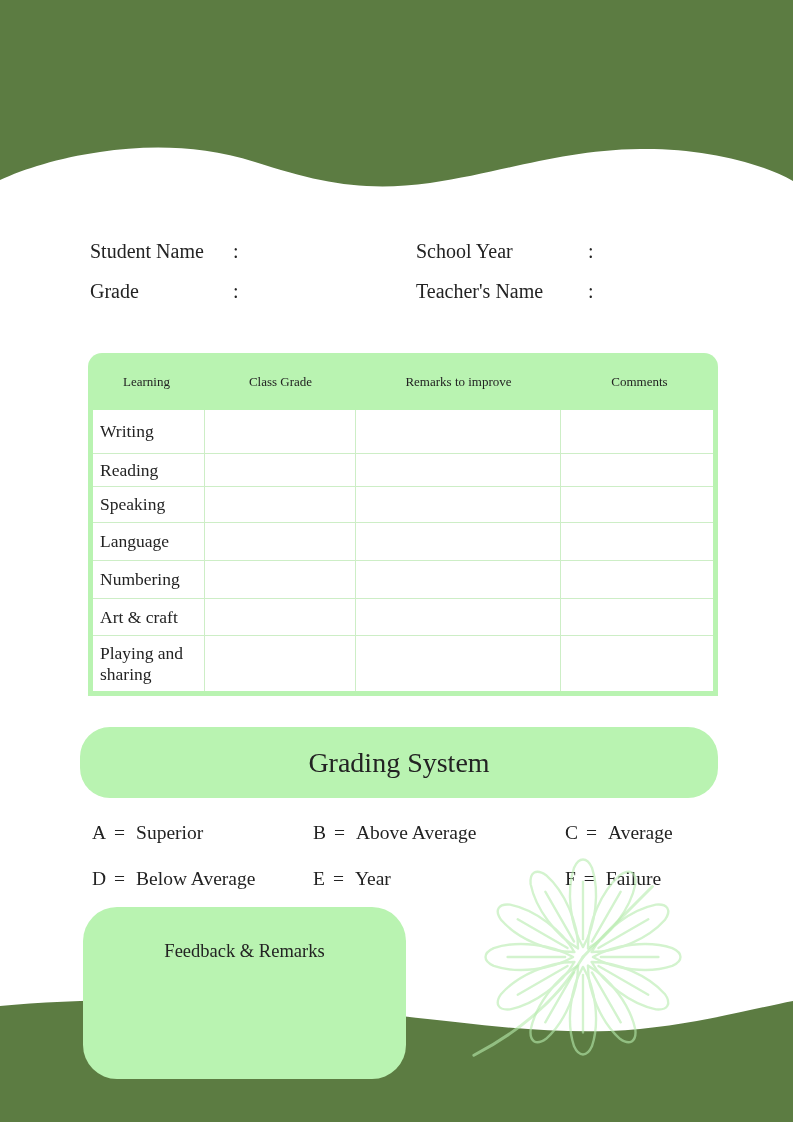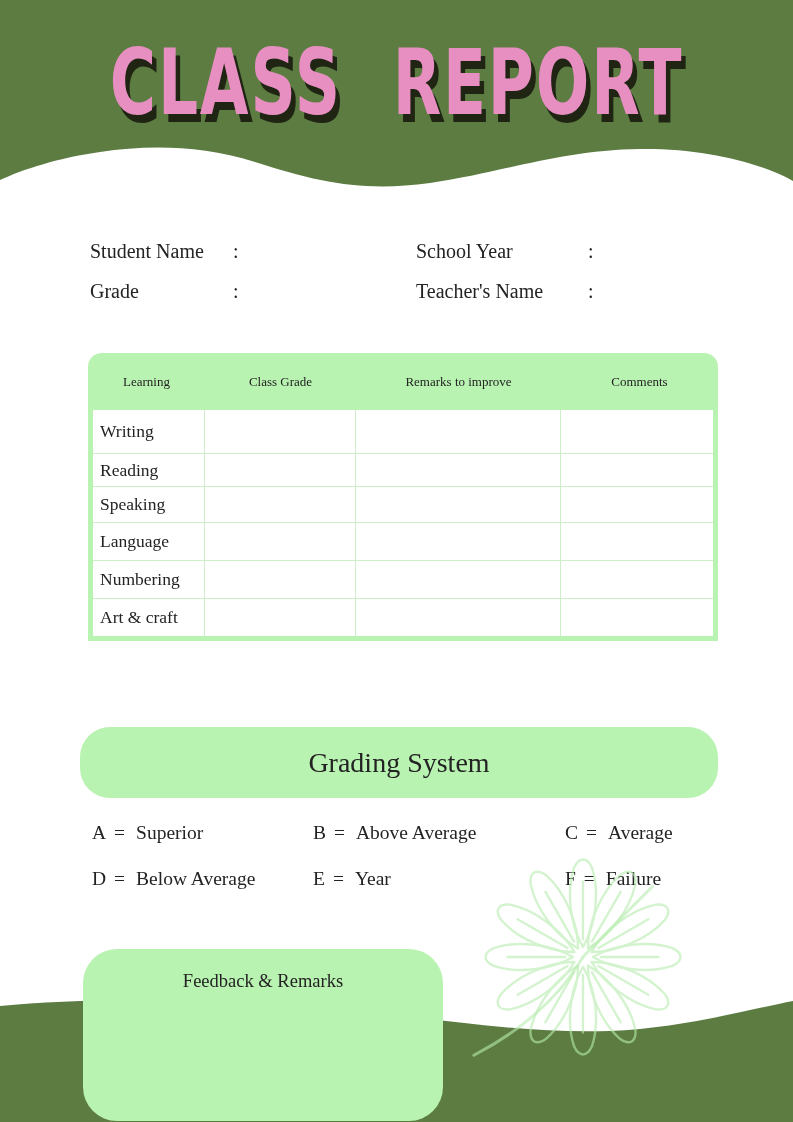--- a/index.html
+++ b/index.html
@@ -92,46 +92,43 @@
   .grading-grid{
     position:absolute;left:92px;top:820px;width:622px;
     display:grid;grid-template-columns:221px 252px 1fr;
     grid-auto-rows:26px;row-gap:20px;
     font-size:19.5px;
   }
   .gentry{display:flex;align-items:center;white-space:nowrap;}
   .geq{margin:0 11px 0 8px;}
 
   .feedback-box{
-    position:absolute;left:83px;top:949px;width:360px;height:172px;
+    position:absolute;left:83px;top:907px;width:323px;height:172px;
     background:var(--light-green);border-radius:34px;
-    text-align:center;padding-top:22px;
+    text-align:center;padding-top:34px;
     font-size:18.5px;
   }
   .feedback-content{height:110px;}
 
   .leaf{position:absolute;left:456px;top:850px;width:254px;height:214px;pointer-events:none;}
 </style>
 </head>
 <body>
 
 <div class="page">
 
   <svg class="wave top" viewBox="0 0 793 200" preserveAspectRatio="none">
     <path fill="#5c7c42" d="M0,0 H793 V181
       C 760,162 700,148 640,149
       C 560,150 505,172 430,183
       C 365,192 320,183 255,162
       C 200,145 148,145 100,152
       C 58,158 24,169 0,180 Z"></path>
   </svg>
 
-  <div class="title-band">
-    <div class="page-title">CLASS REPORT</div>
-  </div>
 
   <div class="fields">
     <div class="field col-left">
       <span class="flabel">Student Name</span>
       <span class="fcolon">:</span>
       <span class="fvalue"></span>
     </div>
     <div class="field col-left">
       <span class="flabel">Grade</span>
       <span class="fcolon">:</span>
@@ -182,20 +179,26 @@
         <div class="rt-cell"></div>
       </div>
       <div class="rt-row h38">
         <div class="rt-cell">Numbering</div>
         <div class="rt-cell"></div>
         <div class="rt-cell"></div>
         <div class="rt-cell"></div>
       </div>
       <div class="rt-row h37">
         <div class="rt-cell">Art &amp; craft</div>
+        <div class="rt-cell"></div>
+        <div class="rt-cell"></div>
+        <div class="rt-cell"></div>
+      </div>
+      <div class="rt-row h55">
+        <div class="rt-cell">Playing and sharing</div>
         <div class="rt-cell"></div>
         <div class="rt-cell"></div>
         <div class="rt-cell"></div>
       </div>
     </div>
   </div>
 
   <div class="grading-banner">
     <span>Grading System</span>
   </div>

